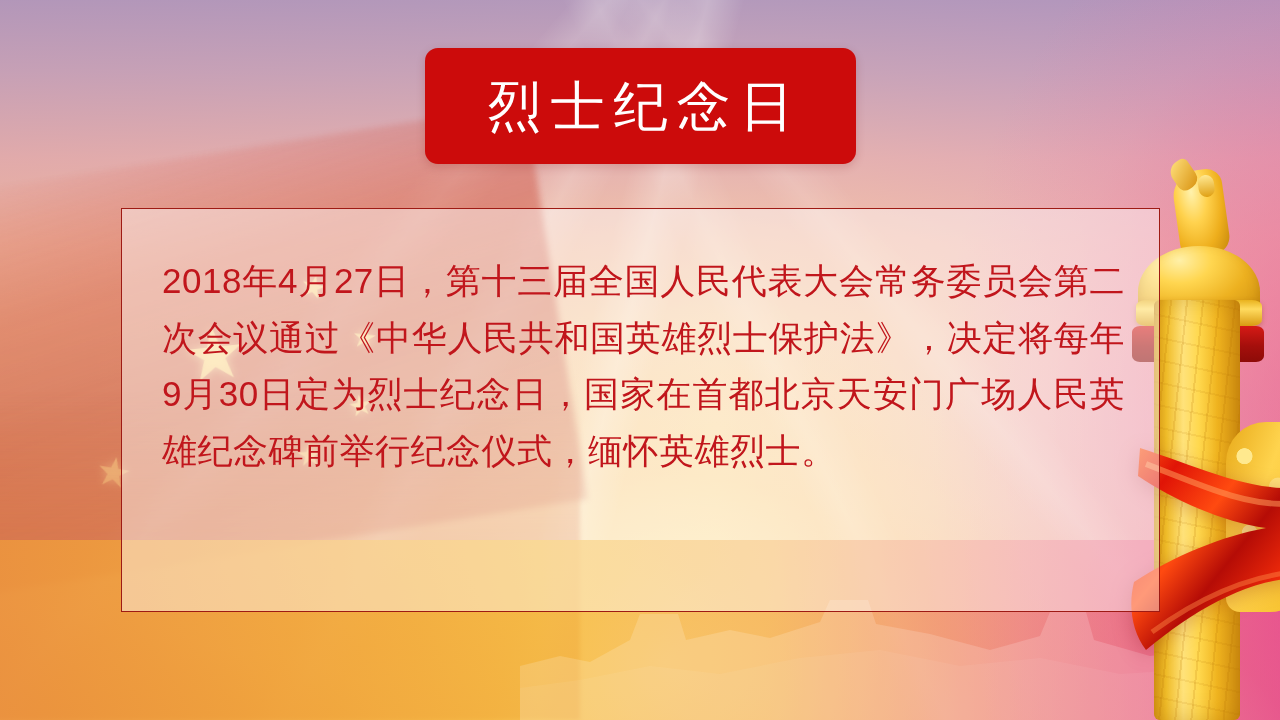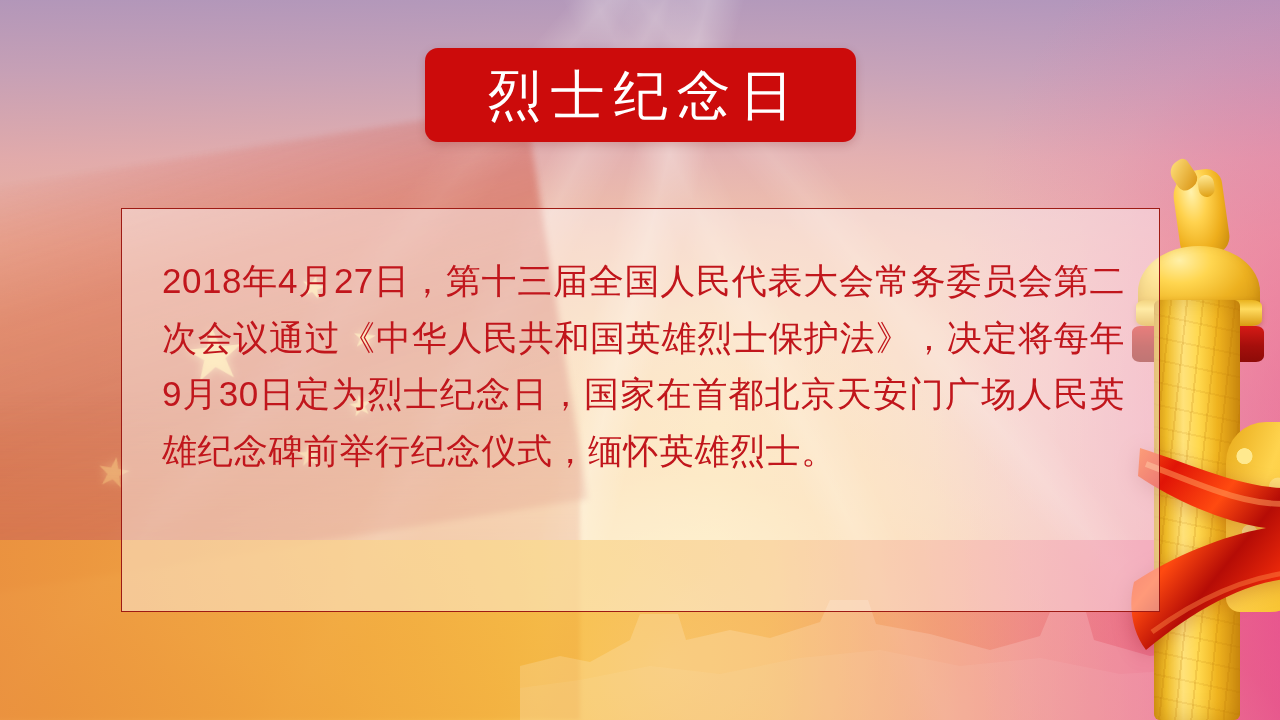--- a/index.html
+++ b/index.html
@@ -229,21 +229,21 @@
     left: -4px; top: 286px;
     width: 170px; height: 250px;
     overflow: visible;
   }
   .ribbon svg { width: 100%; height: 100%; display:block; filter: drop-shadow(0 4px 10px rgba(120,0,0,.25)); }
 
   
   .title-badge {
     position: absolute;
     left: 425px; top: 48px;
-    width: 431px; height: 94px;
+    width: 431px; height: 116px;
     background: #cc0b0b;
     border-radius: 13px;
     display: flex;
     align-items: center;
     justify-content: center;
     box-shadow: 0 3px 10px rgba(120,10,10,.18);
   }
   .title-text {
     color: #ffffff;
     font-size: 54px;

